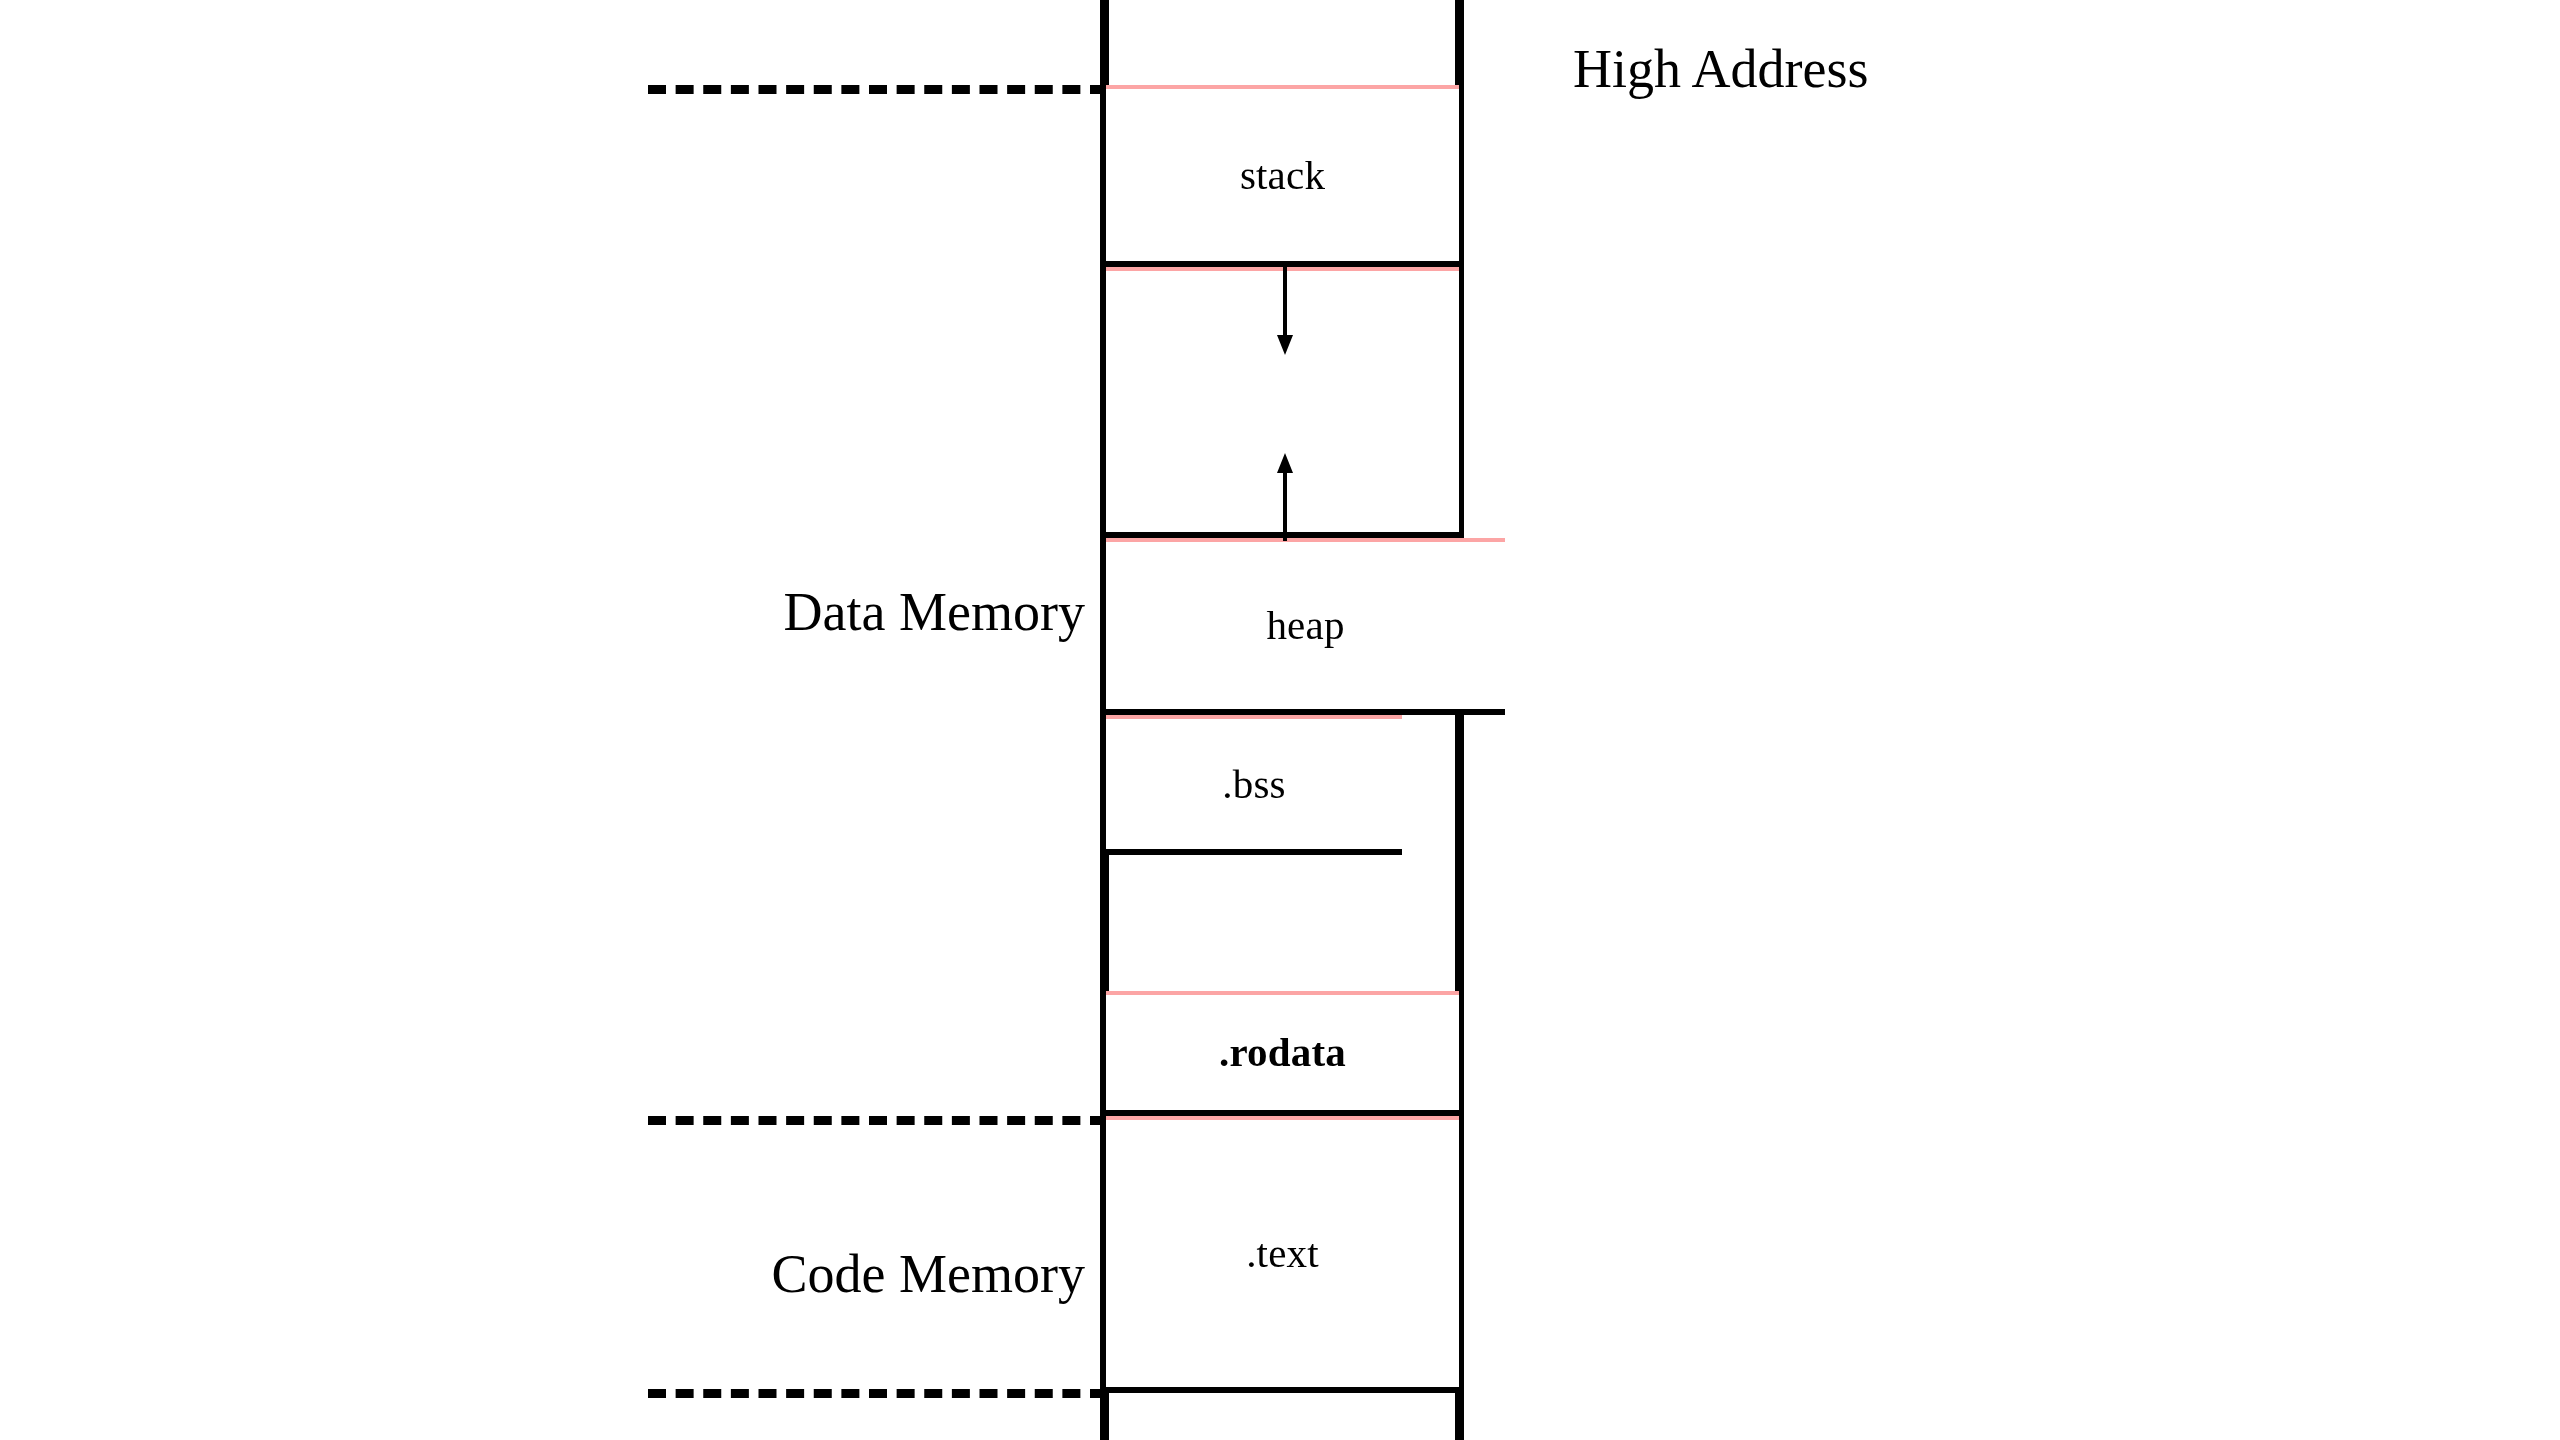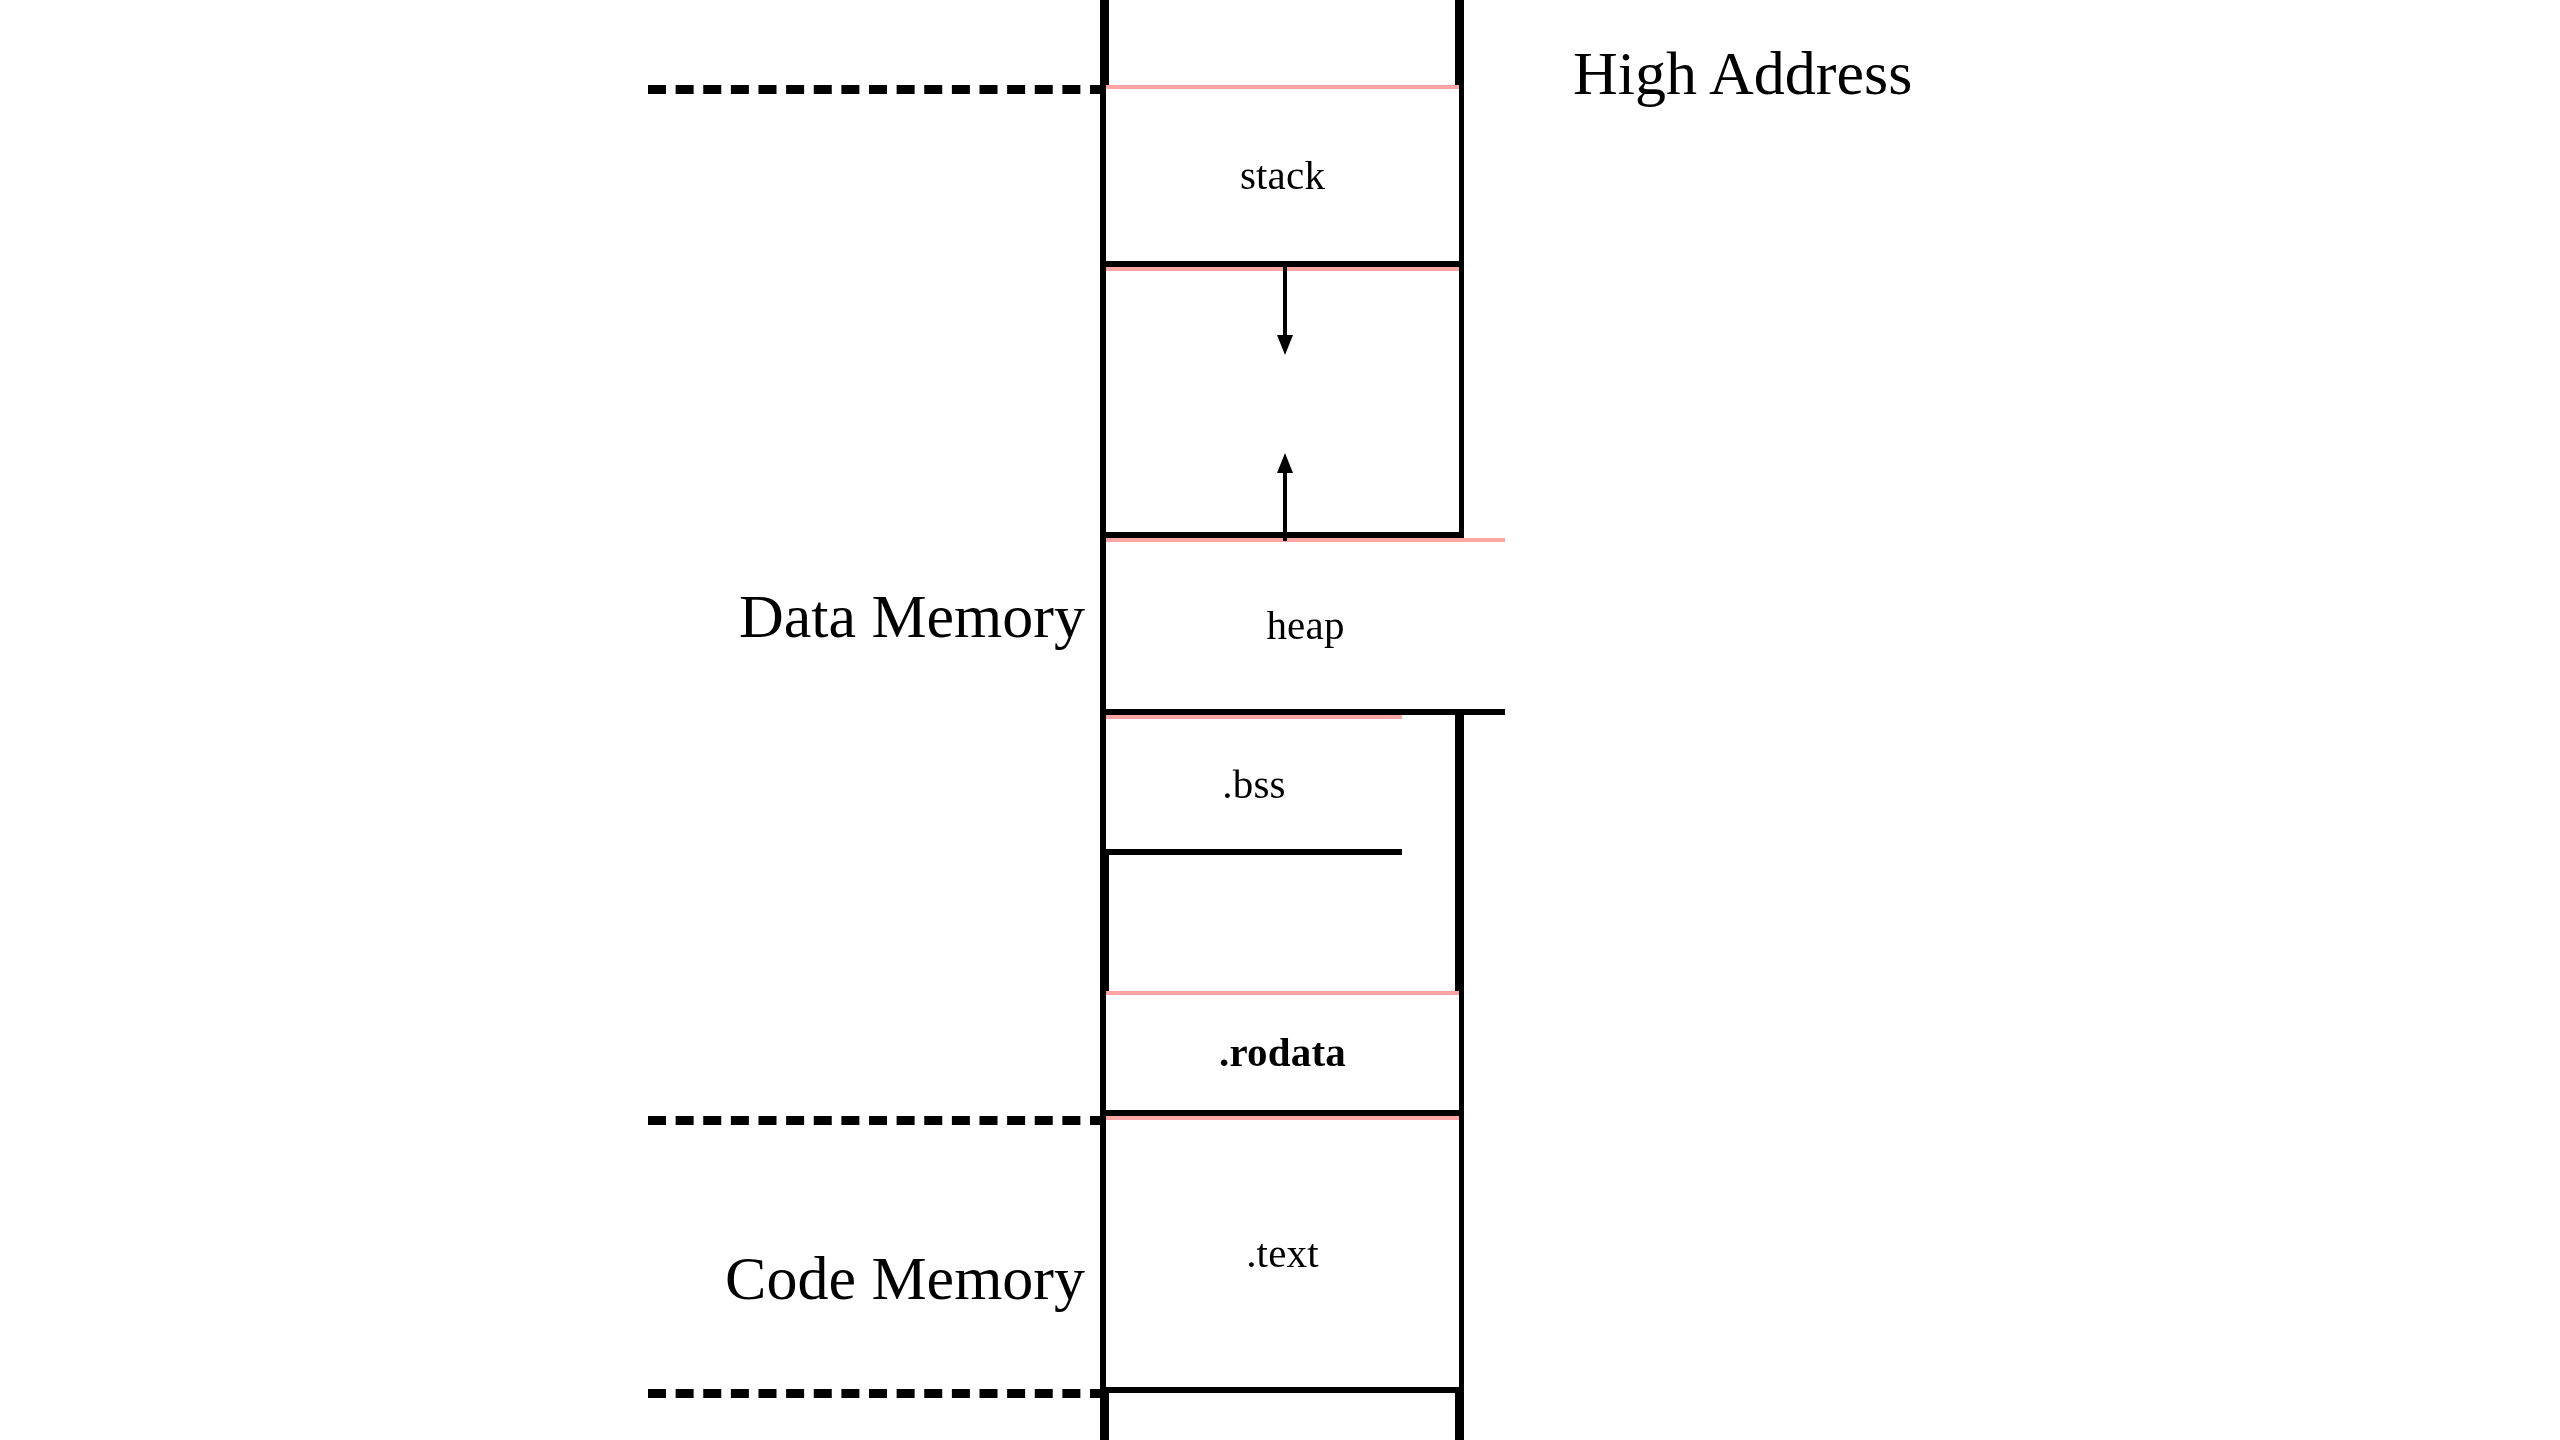--- a/index.html
+++ b/index.html
@@ -45,21 +45,21 @@
   
   .dashline {
     position: absolute;
     height: 0;
     border-top: 9px dashed #000000;
   }
 
   
   .side-label {
     position: absolute;
-    font-size: 62px;
+    font-size: 54px;
     line-height: 1;
     white-space: nowrap;
   }
   .side-label.right { text-align: left; }
   .side-label.left  { text-align: right; }
 
   
   .arrow-wrap {
     position: absolute;
   }

